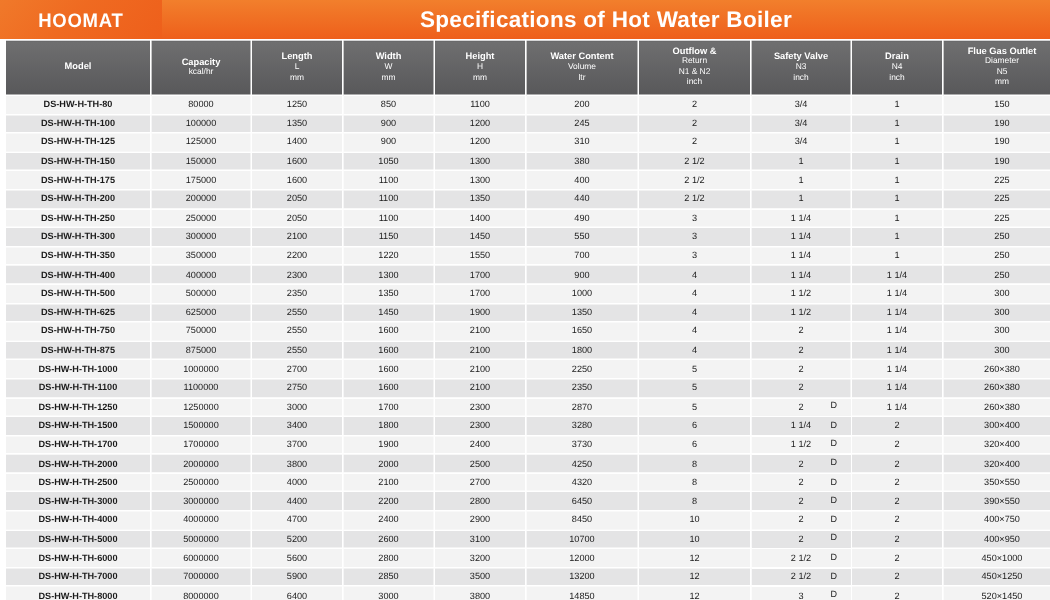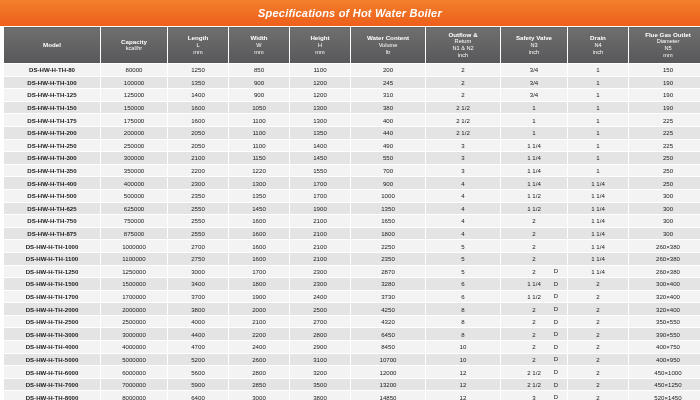--- a/index.html
+++ b/index.html
@@ -39,27 +39,26 @@
     letter-spacing: 0.5px;
   }
   .logo-box .logo-text {
     display: inline-block;
     transform: scaleX(0.95);
   }
   .title-box {
     flex: 1;
     background: linear-gradient(180deg, #f27f2c 0%, #ee5f1b 100%);
     color: #ffffff;
-    font-size: 11px;
+    font-size: 15px;
     font-weight: bold;
     display: flex;
     align-items: center;
     justify-content: center;
     letter-spacing: 0.2px;
-    font-style: italic;
   }
   
   .table-wrap {
     width: 700px;
     box-sizing: border-box;
     padding: 0 3px 0 3px;
     background: #ffffff;
   }
   table.spec {
     border-collapse: collapse;
@@ -112,20 +111,23 @@
     font-size: 6px;
     color: #1a1a1a;
   }
 </style>
 </head>
 <body>
 
 <div class="page">
 
   <div class="header">
+    <div class="logo-box">
+      <span class="logo-text">HOOMAT</span>
+    </div>
     <div class="title-box">Specifications of Hot Water Boiler</div>
   </div>
 
   <div class="table-wrap">
     <table class="spec">
       <thead>
         <tr>
           <th style="width:96px"><span>Model</span></th>
           <th style="width:66px"><span>Capacity</span><span class="unit">kcal/hr</span></th>
           <th style="width:60px"><span>Length</span><span class="unit">L</span><span class="unit">mm</span></th>

